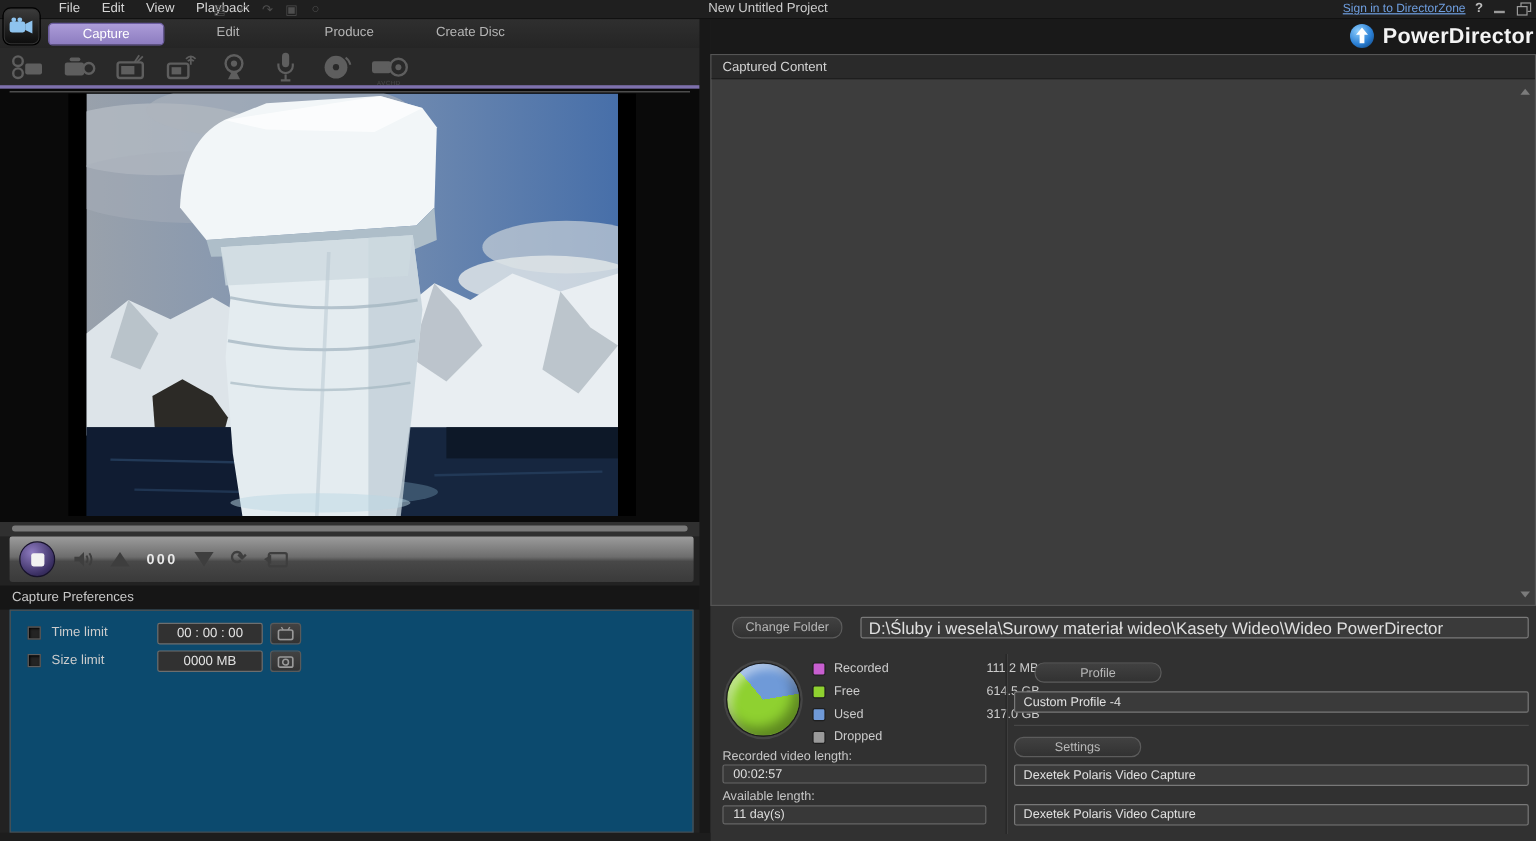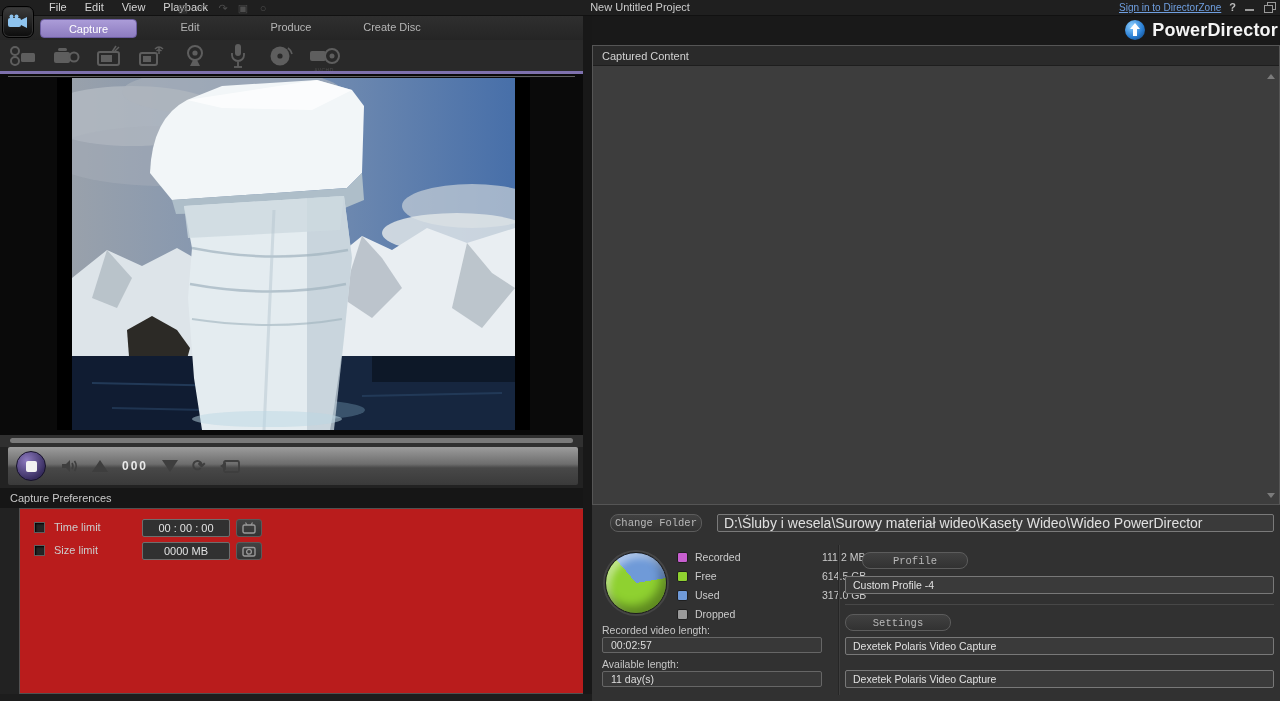--- a/index.html
+++ b/index.html
@@ -68,22 +68,22 @@
   #stopbtn .sq { width:11px; height:11px; background:#f2f2f2; border-radius:2px; }
   .cbar-ic { margin-left:14px; display:flex; align-items:center; justify-content:center; }
   .tri-up { width:0; height:0; border-left:8px solid transparent; border-right:8px solid transparent; border-bottom:12px solid #3e3e3e; }
   .tri-down { width:0; height:0; border-left:8px solid transparent; border-right:8px solid transparent; border-top:12px solid #3e3e3e; }
   .ch-display { margin-left:14px; font-size:12px; font-weight:bold; color:#e9e9e9; letter-spacing:2px; }
   .glyph-ic { font-size:16px; color:#3e3e3e; font-weight:bold; line-height:1; }
 
   
   #prefheader { position:absolute; left:0; top:488px; width:583px; height:20px; background:#161616;
     font-size:11px; color:#c9c9c9; line-height:20px; padding-left:10px; }
-  #prefpanel { position:absolute; left:19px; top:508px; width:570px; height:186px;
-    background:#b91c1c; border:1px solid #515151; }
+  #prefpanel { position:absolute; left:8px; top:508px; width:570px; height:186px;
+    background:#0c4a6e; border:1px solid #515151; }
   .pref-row { position:absolute; left:0; width:100%; height:20px; }
   #row-time { top:10px; } #row-size { top:33px; }
   .chk { position:absolute; left:14px; top:3px; width:11px; height:11px; background:#242424;
     border:1px solid #5e5e5e; box-shadow:inset 1px 1px 2px #000; }
   .pref-label { position:absolute; left:34px; top:2px; font-size:11px; color:#cccccc; }
   .pref-field { position:absolute; left:122px; top:0px; width:88px; height:18px; background:#313131;
     border:1px solid #6e6e6e; border-radius:2px; font-size:11px; color:#e2e2e2;
     text-align:center; line-height:16px; }
   .pref-btn { position:absolute; left:216px; top:0px; width:26px; height:18px;
     background:linear-gradient(180deg,#424242,#333333); border:1px solid #5a5a5a;
@@ -100,21 +100,21 @@
   #capturedpanel .hdr { height:20px; background:#2a2a2a; border-bottom:1px solid #1e1e1e;
     font-size:11px; color:#d2d2d2; line-height:20px; padding-left:9px; }
   .scroll-arrow { position:absolute; right:4px; width:0; height:0;
     border-left:4px solid transparent; border-right:4px solid transparent; }
   .scroll-up { top:28px; border-bottom:5px solid #7b7b7b; }
   .scroll-down { bottom:6px; border-top:5px solid #7b7b7b; }
 
   #rightbottom { position:absolute; left:592px; top:505px; width:688px; height:196px; background:#313131; }
 
   .btn { background:linear-gradient(180deg,#414141,#323232); border:1px solid #5c5c5c;
-    border-radius:8px; color:#b8b8b8; font-size:10.5px; text-align:center;font-family:Liberation Mono, monospace; }
+    border-radius:8px; color:#b8b8b8; font-size:10.5px; text-align:center; }
   #changefolder { position:absolute; left:18px; top:9px; width:92px; height:18px; line-height:17px; }
   #pathfield { position:absolute; left:125px; top:9px; width:557px; height:18px; background:#3a3a3a;
     border:1px solid #7a7a7a; border-radius:2px; font-size:14px; color:#e0e0e0;
     line-height:16px; padding-left:6px; white-space:nowrap; overflow:hidden; }
 
   #pie { position:absolute; left:13px; top:47px; width:62px; height:62px; border-radius:50%;
     background:conic-gradient(from -40deg,#6f9ad8 0 33.5%,#8fd130 33.5% 100%);
     border:1px solid #1c1c1c;
     box-shadow:inset -5px -7px 10px rgba(0,0,0,.35), inset 4px 5px 7px rgba(255,255,255,.45), 0 0 0 2px #454545; }
 

